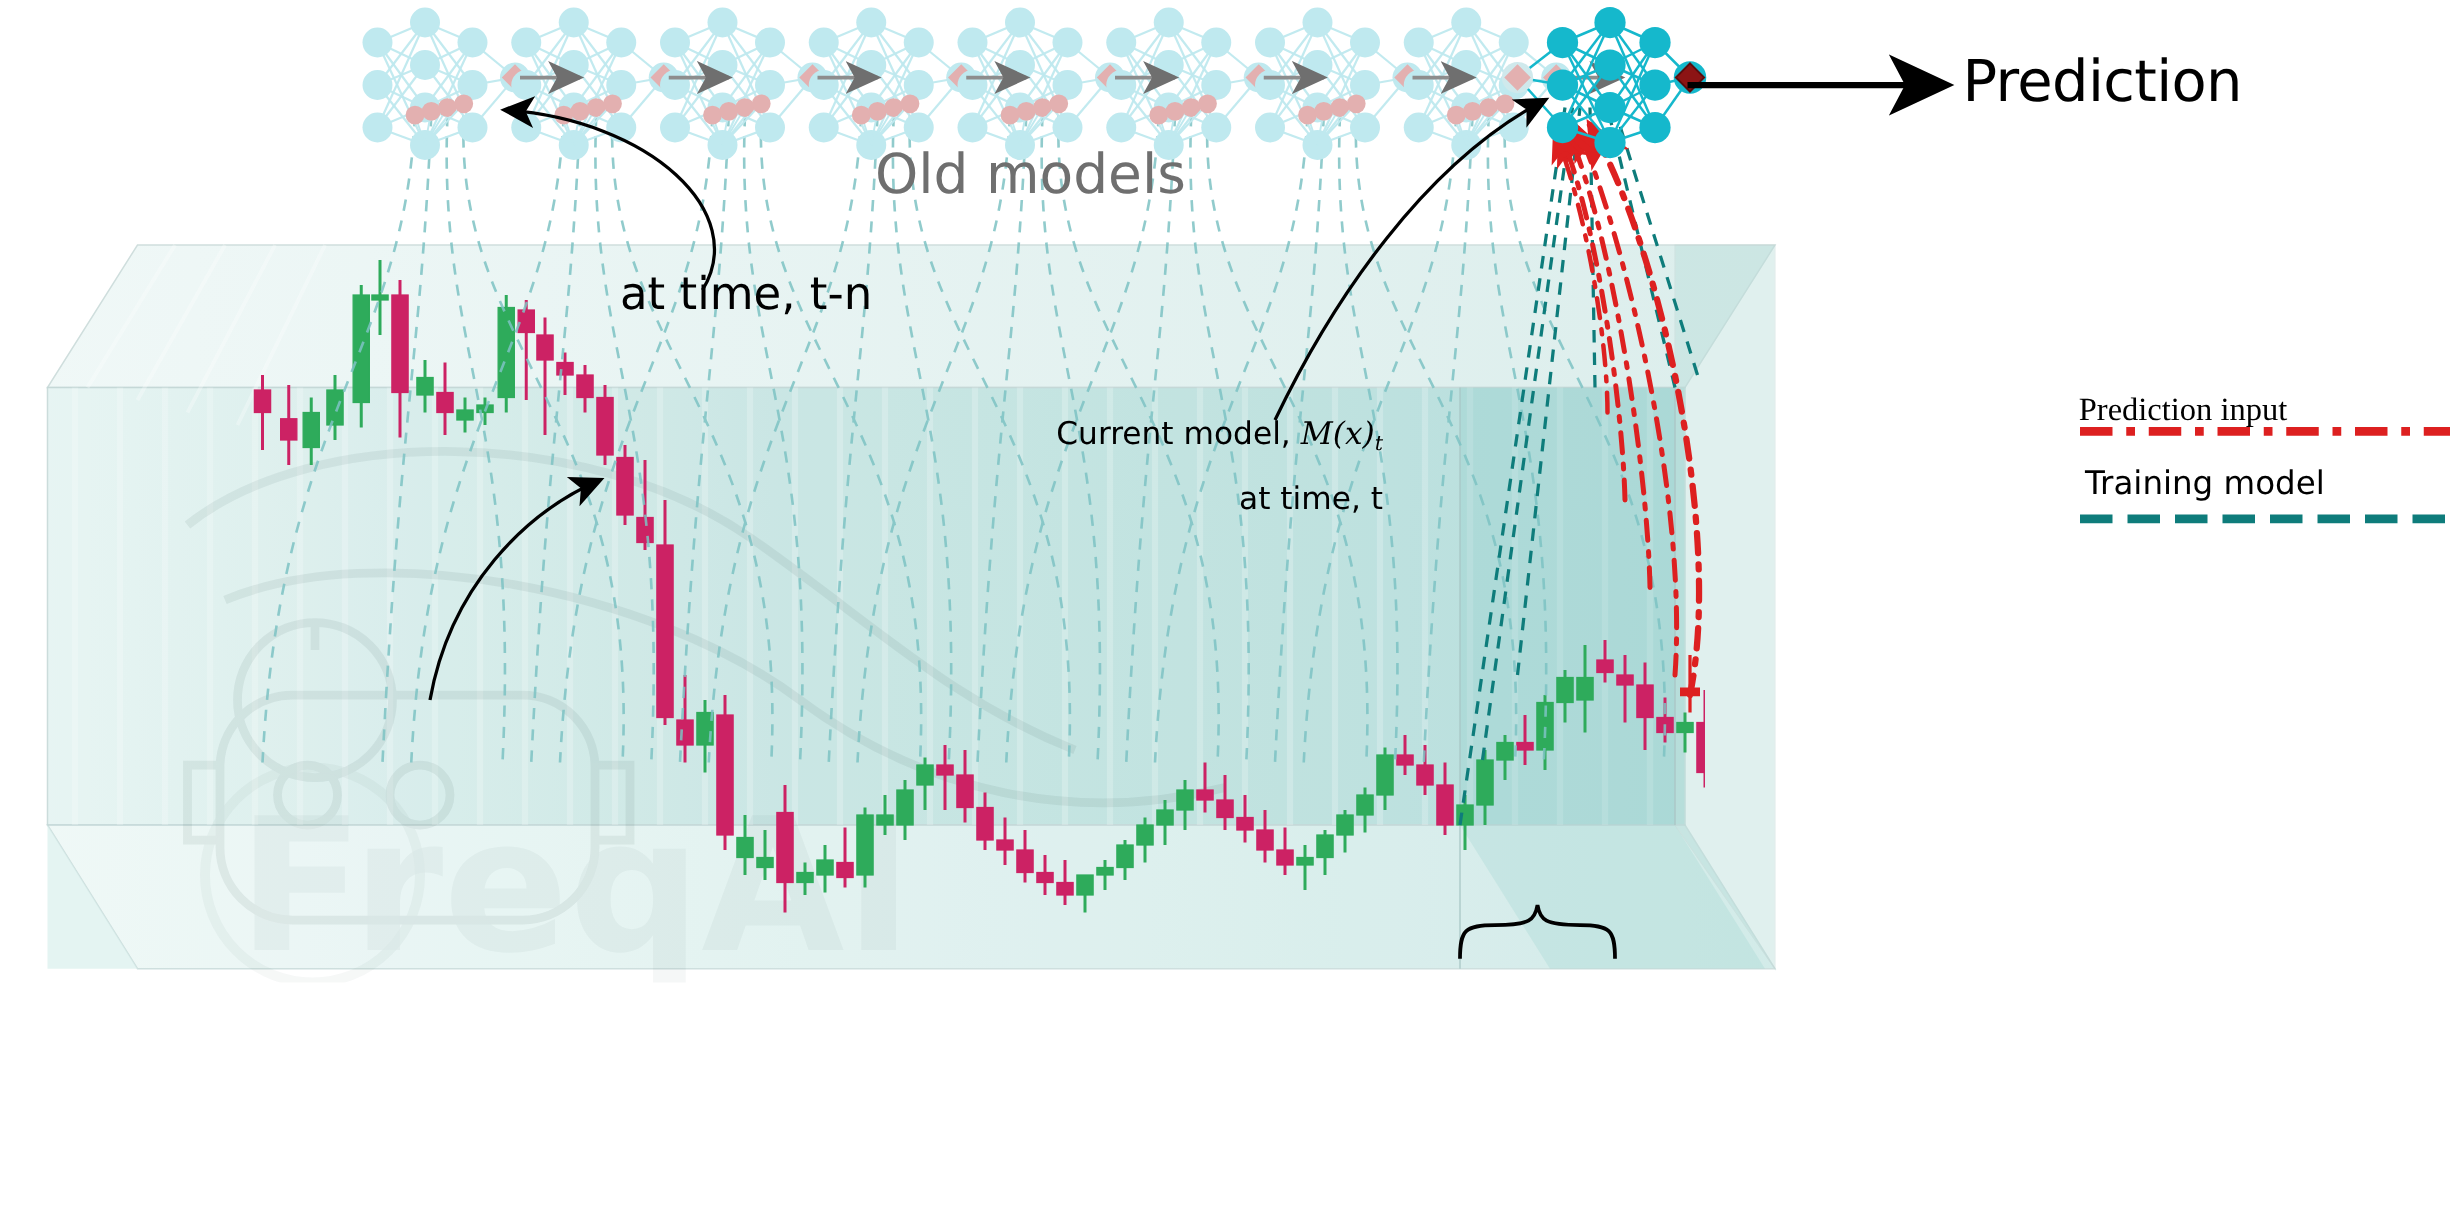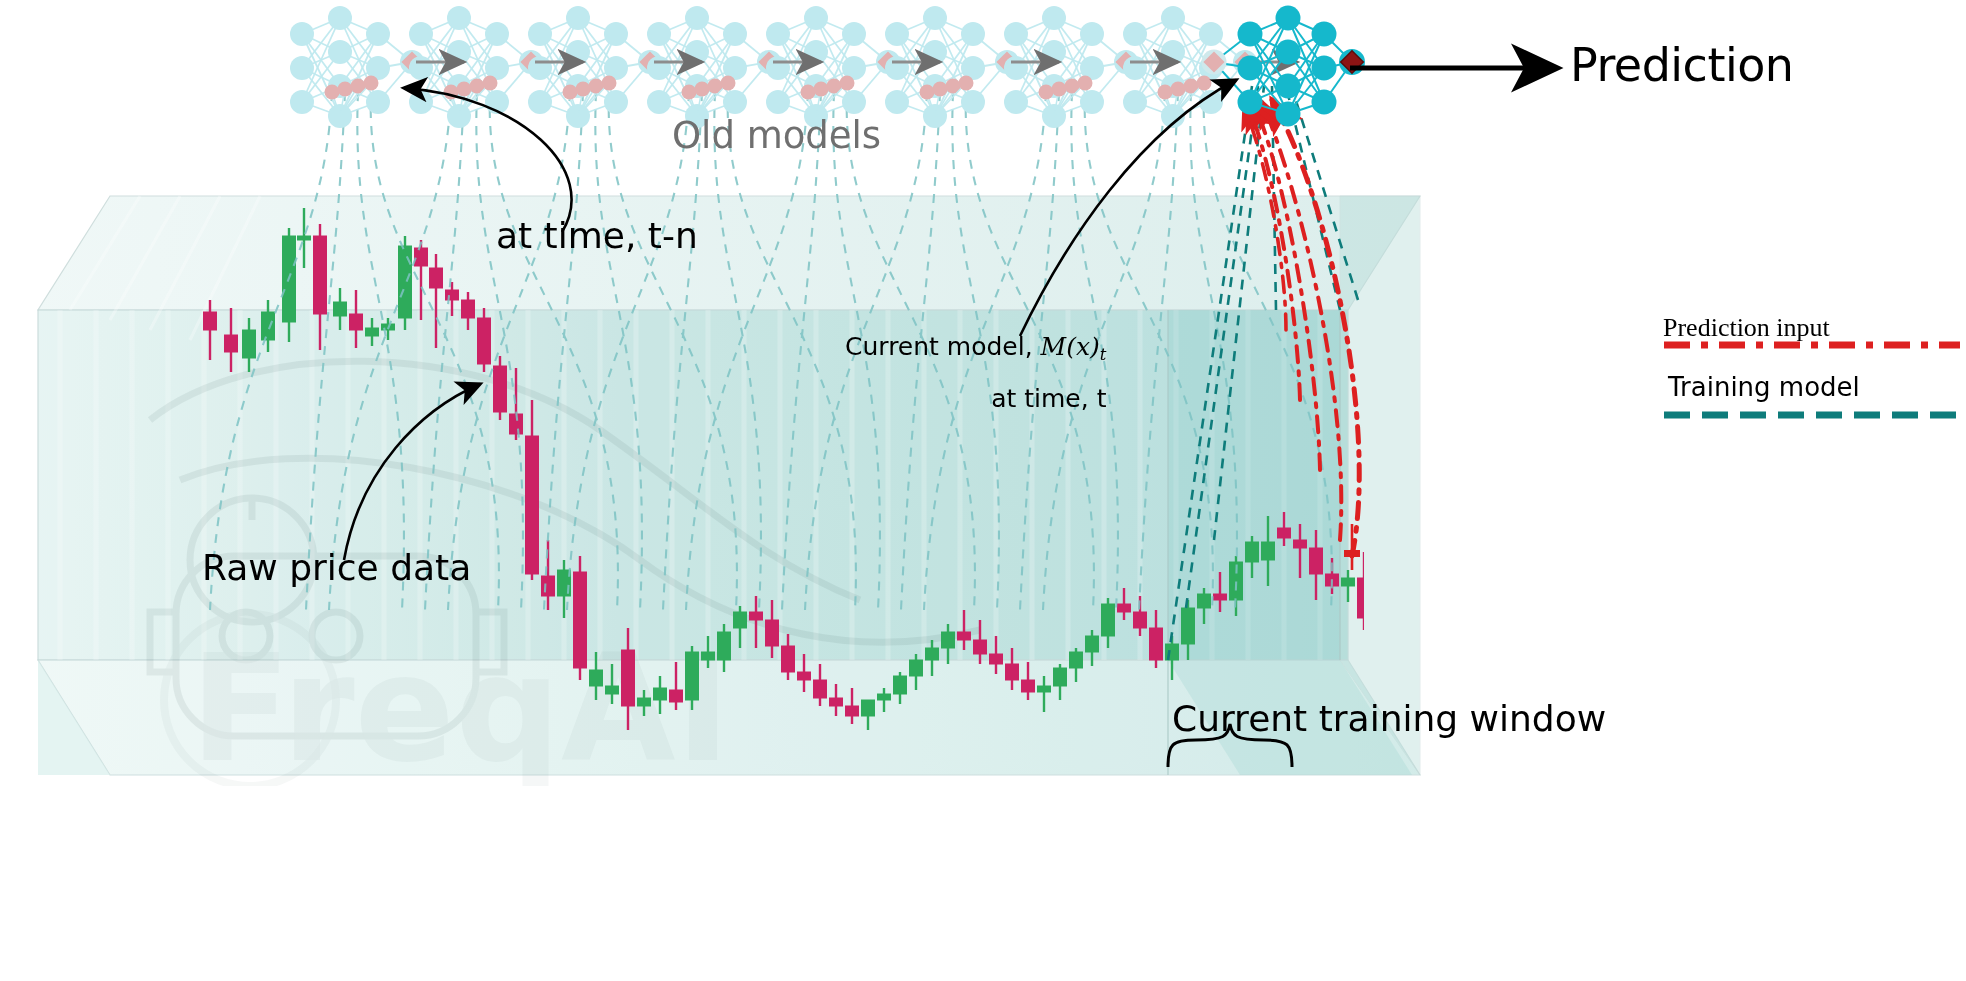--- a/index.html
+++ b/index.html
@@ -2,21 +2,21 @@
 <html><head>
 <meta charset="utf-8">
 <style>
   html,body{margin:0;padding:0;background:#ffffff;}
   body{width:1966px;height:981px;overflow:hidden;font-family:"DejaVu Sans",sans-serif;}
   #stage{position:relative;width:1966px;height:981px;background:#fff;}
   svg.layer{position:absolute;left:0;top:0;width:1966px;height:981px;overflow:visible;}
   .txt{position:absolute;white-space:nowrap;font-family:"DejaVu Sans",sans-serif;color:#000;text-align:right;}
   .serif-math{font-family:"DejaVu Serif",serif;font-style:italic;}
   #lbl-prediction{left:1570px;top:38px;font-size:46px;letter-spacing:-0.5px;}
-  #lbl-oldmodels{left:672px;top:114px;font-size:37px;color:#6f6f6f;}
+  #lbl-oldmodels{left:700px;top:114px;font-size:44px;color:#6f6f6f;}
   #lbl-oldmodel{left:496px;top:214px;font-size:36px;line-height:44px;}
   #lbl-currentmodel{left:845px;top:325px;font-size:25px;line-height:44px;}
   #lbl-rawprice{left:202px;top:545px;font-size:36px;line-height:46px;}
   #lbl-ctw{left:1172px;top:698px;font-size:36px;}
   #lbl-predinput{left:1663px;top:313px;font-size:26px;font-family:Liberation Serif, serif;}
   #lbl-traininput{left:1668px;top:372px;font-size:26px;}
   .sub{font-size:0.66em;vertical-align:-0.28em;font-family:"DejaVu Serif",serif;font-style:italic;}
 </style>
 </head>
 <body>
@@ -807,21 +807,19 @@
   <div class="txt" id="lbl-oldmodel">
     <div>at time, t-n</div>
   </div>
 
   <div class="txt" id="lbl-currentmodel">
     <div><span>Current model, </span><span class="serif-math">M(x)</span><span class="sub">t</span></div>
     <div>at time, t</div>
   </div>
 
   <div class="txt" id="lbl-rawprice">
-    <div>Raw price data</div>
   </div>
 
-  <div class="txt" id="lbl-ctw">Current training window</div>
 
   <div class="txt" id="lbl-predinput">Prediction input</div>
   <div class="txt" id="lbl-traininput">Training model</div>
 
 </div>
 
 </body></html>

